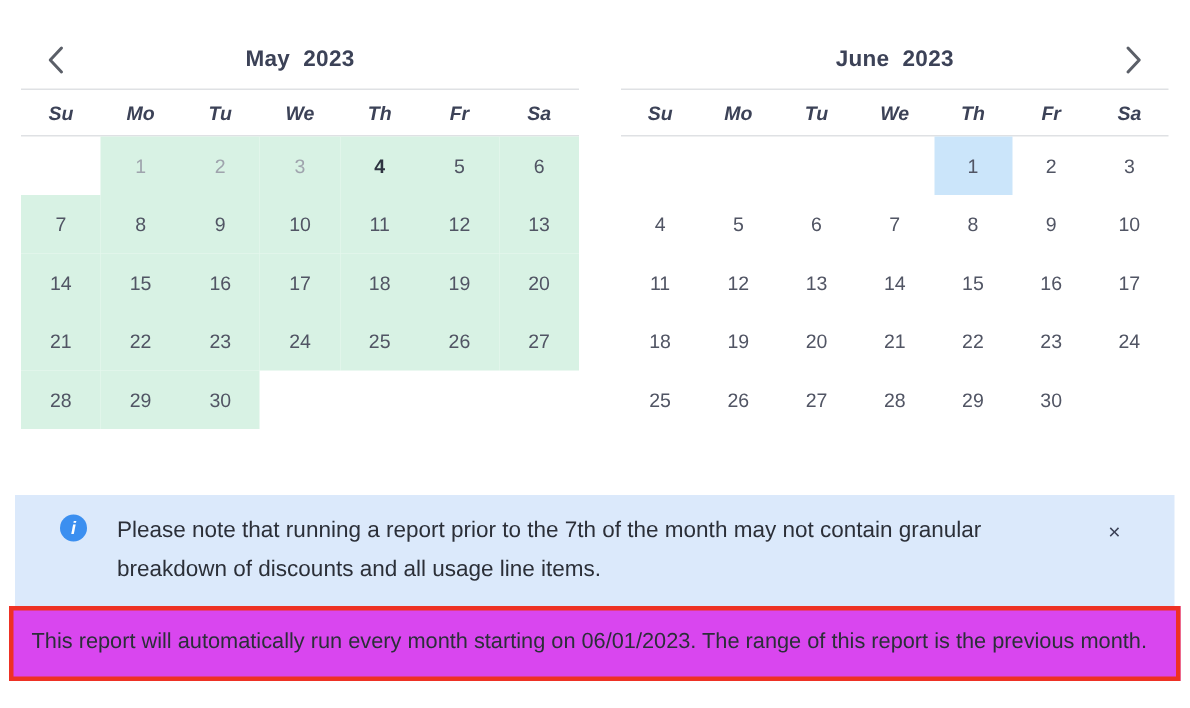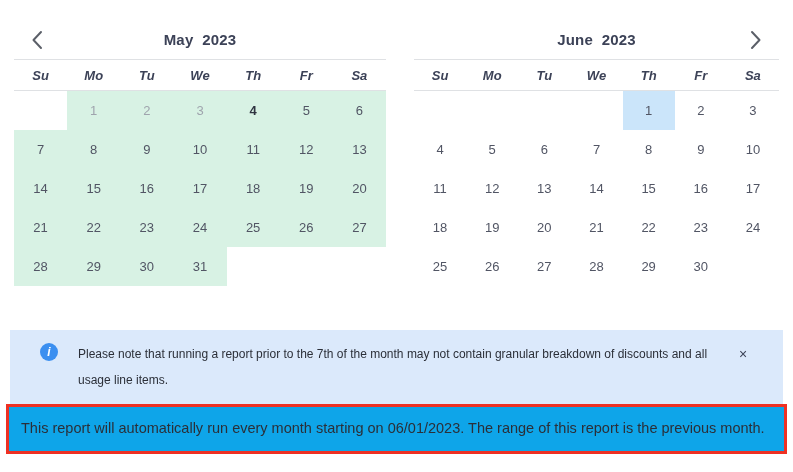--- a/index.html
+++ b/index.html
@@ -125,21 +125,21 @@
     font-weight: bold;
     font-style: italic;
     line-height: 18px;
     text-align: center;
     margin-top: 2px;
     margin-left: 18px;
   }
   .banner-text {
     flex: 1 1 auto;
     margin: 0 14px 4px 20px;
-    font-size: 12px;
+    font-size: 15px;
     line-height: 26px;
     color: #2b2f38;
   }
   .banner-close {
     flex: 0 0 auto;
     width: 20px;
     height: 20px;
     display: flex;
     align-items: center;
     justify-content: center;
@@ -151,21 +151,21 @@
   }
 
   
   .notice {
     position: absolute;
     left: 6px;
     top: 404px;
     width: 781px;
     box-sizing: border-box;
     border: 3px solid #ee3124;
-    background: #0ea5e9;
+    background: #d946ef;
     padding: 8px 12px 10px 12px;
   }
   .notice-text {
     font-size: 14.5px;
     line-height: 26px;
     color: #2b2f38;
   }
 </style>
 </head>
 <body>
@@ -215,21 +215,20 @@
         <div class="day range">21</div>
         <div class="day range">22</div>
         <div class="day range">23</div>
         <div class="day range">24</div>
         <div class="day range">25</div>
         <div class="day range">26</div>
         <div class="day range">27</div>
         <div class="day range">28</div>
         <div class="day range">29</div>
         <div class="day range">30</div>
-        <div class="day range">31</div>
         <div class="day empty"></div>
         <div class="day empty"></div>
         <div class="day empty"></div>
       </div>
   </div>
 
   <div class="cal cal-right">
     <div class="cal-header">
       <div class="cal-title">June  2023</div>
       <div class="nav-arrow nav-next">

